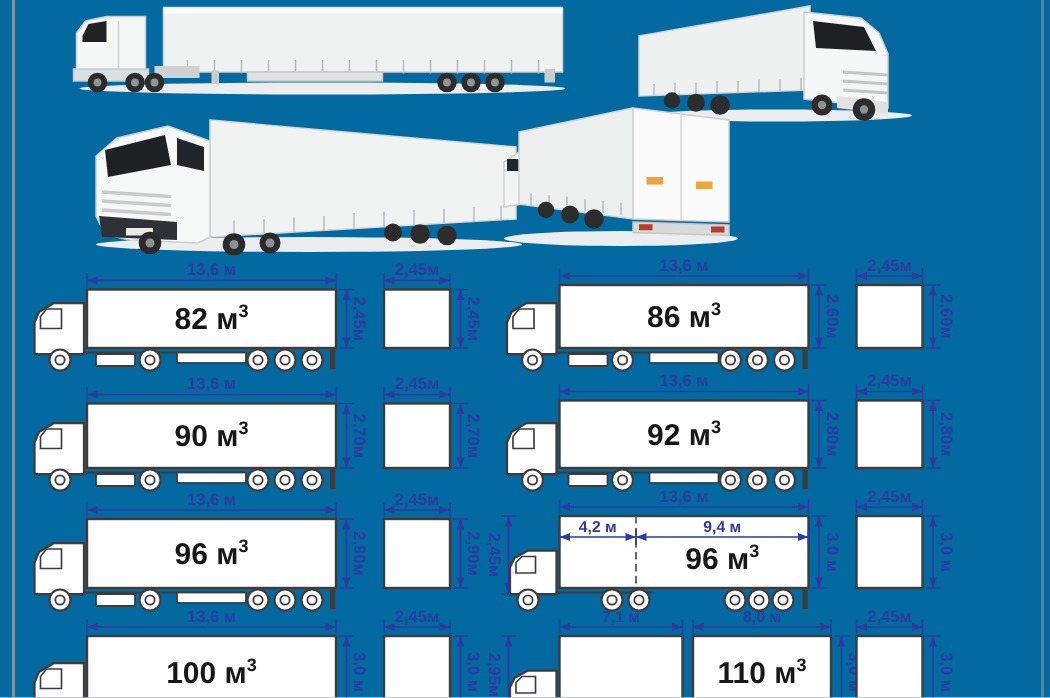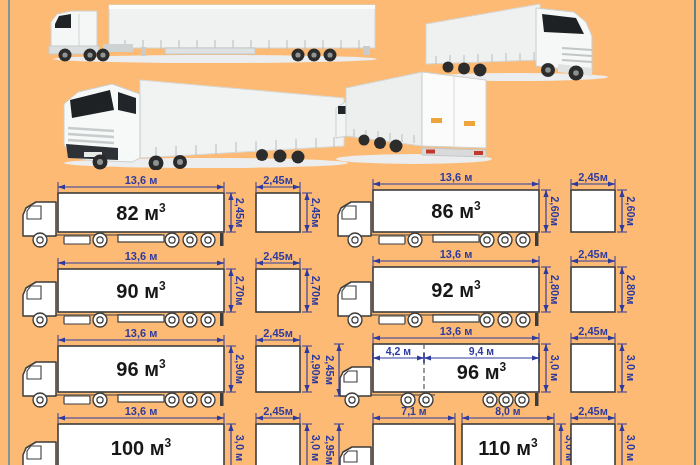--- a/index.html
+++ b/index.html
@@ -1,16 +1,16 @@
 <!DOCTYPE html>
 <html><head>
 <meta charset="utf-8">
 <style>
   html,body{margin:0;padding:0;background:#ffffff;}
-  #app{position:relative;width:700px;height:465px;overflow:hidden;background:#fdba74;
+  #app{position:relative;width:700px;height:465px;overflow:hidden;background:#0369a1;
        font-family:"Liberation Sans",sans-serif;}
   .frame-line{position:absolute;top:0;bottom:0;width:2px;}
   .frame-line.left{left:8px;background:#7d969b;}
   .frame-line.right{left:694px;background:#5e8287;}
   .photo{position:absolute;}
   #diagram-svg{position:absolute;left:0;top:170px;}
   .dimtxt{font-family:"Liberation Sans",sans-serif;font-weight:bold;font-size:11px;fill:#2e3b9e;}
   .segtxt{font-family:"Liberation Sans",sans-serif;font-weight:bold;font-size:10.5px;fill:#2e3b9e;}
   .voltxt{font-family:"Liberation Sans",sans-serif;font-weight:bold;font-size:20px;fill:#171717;}
 </style>

